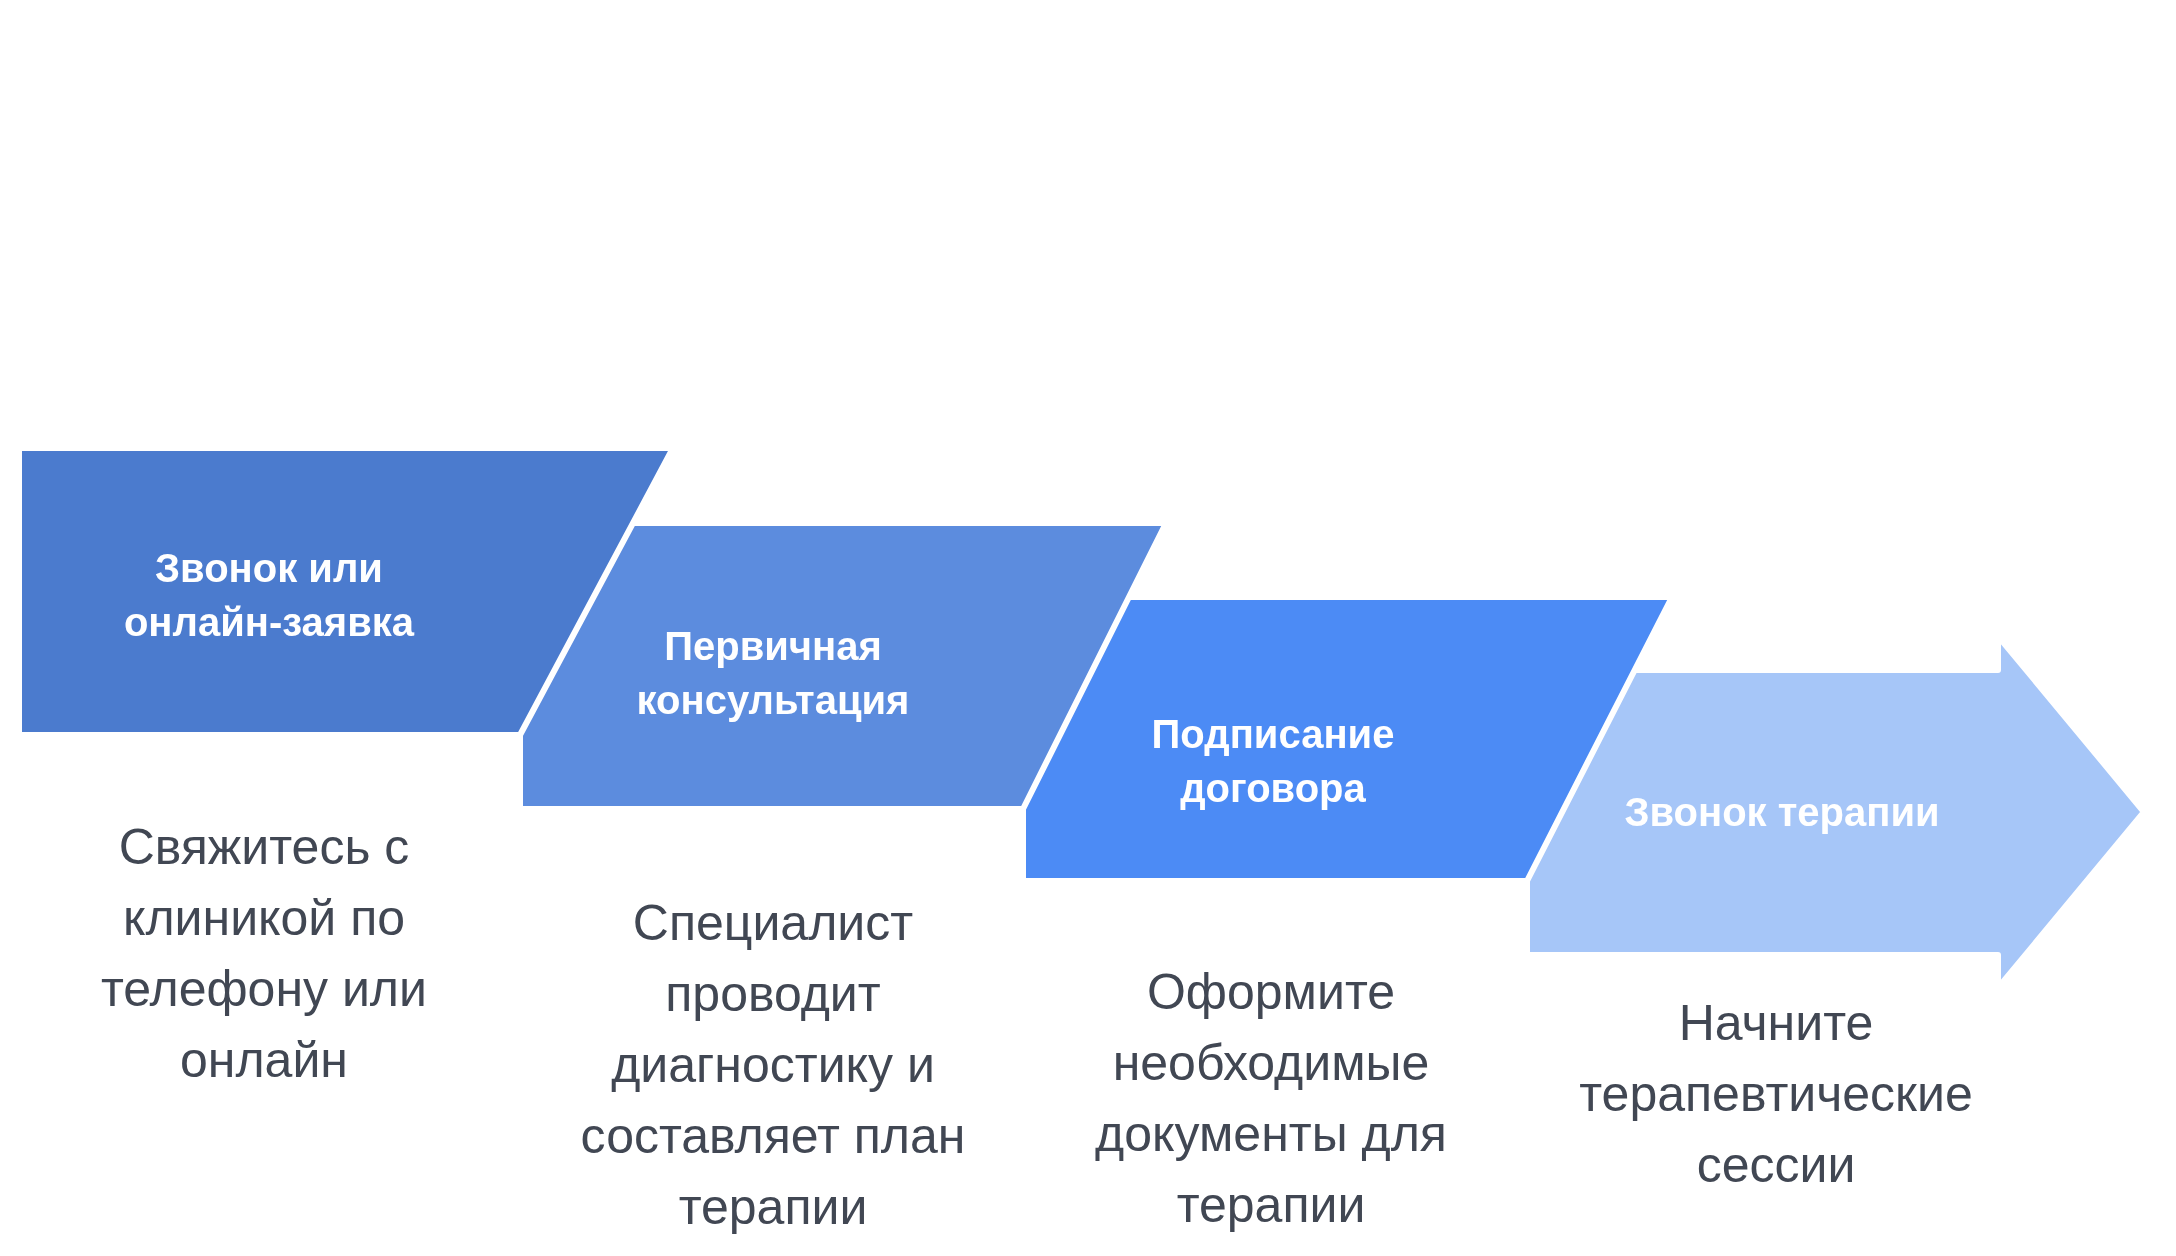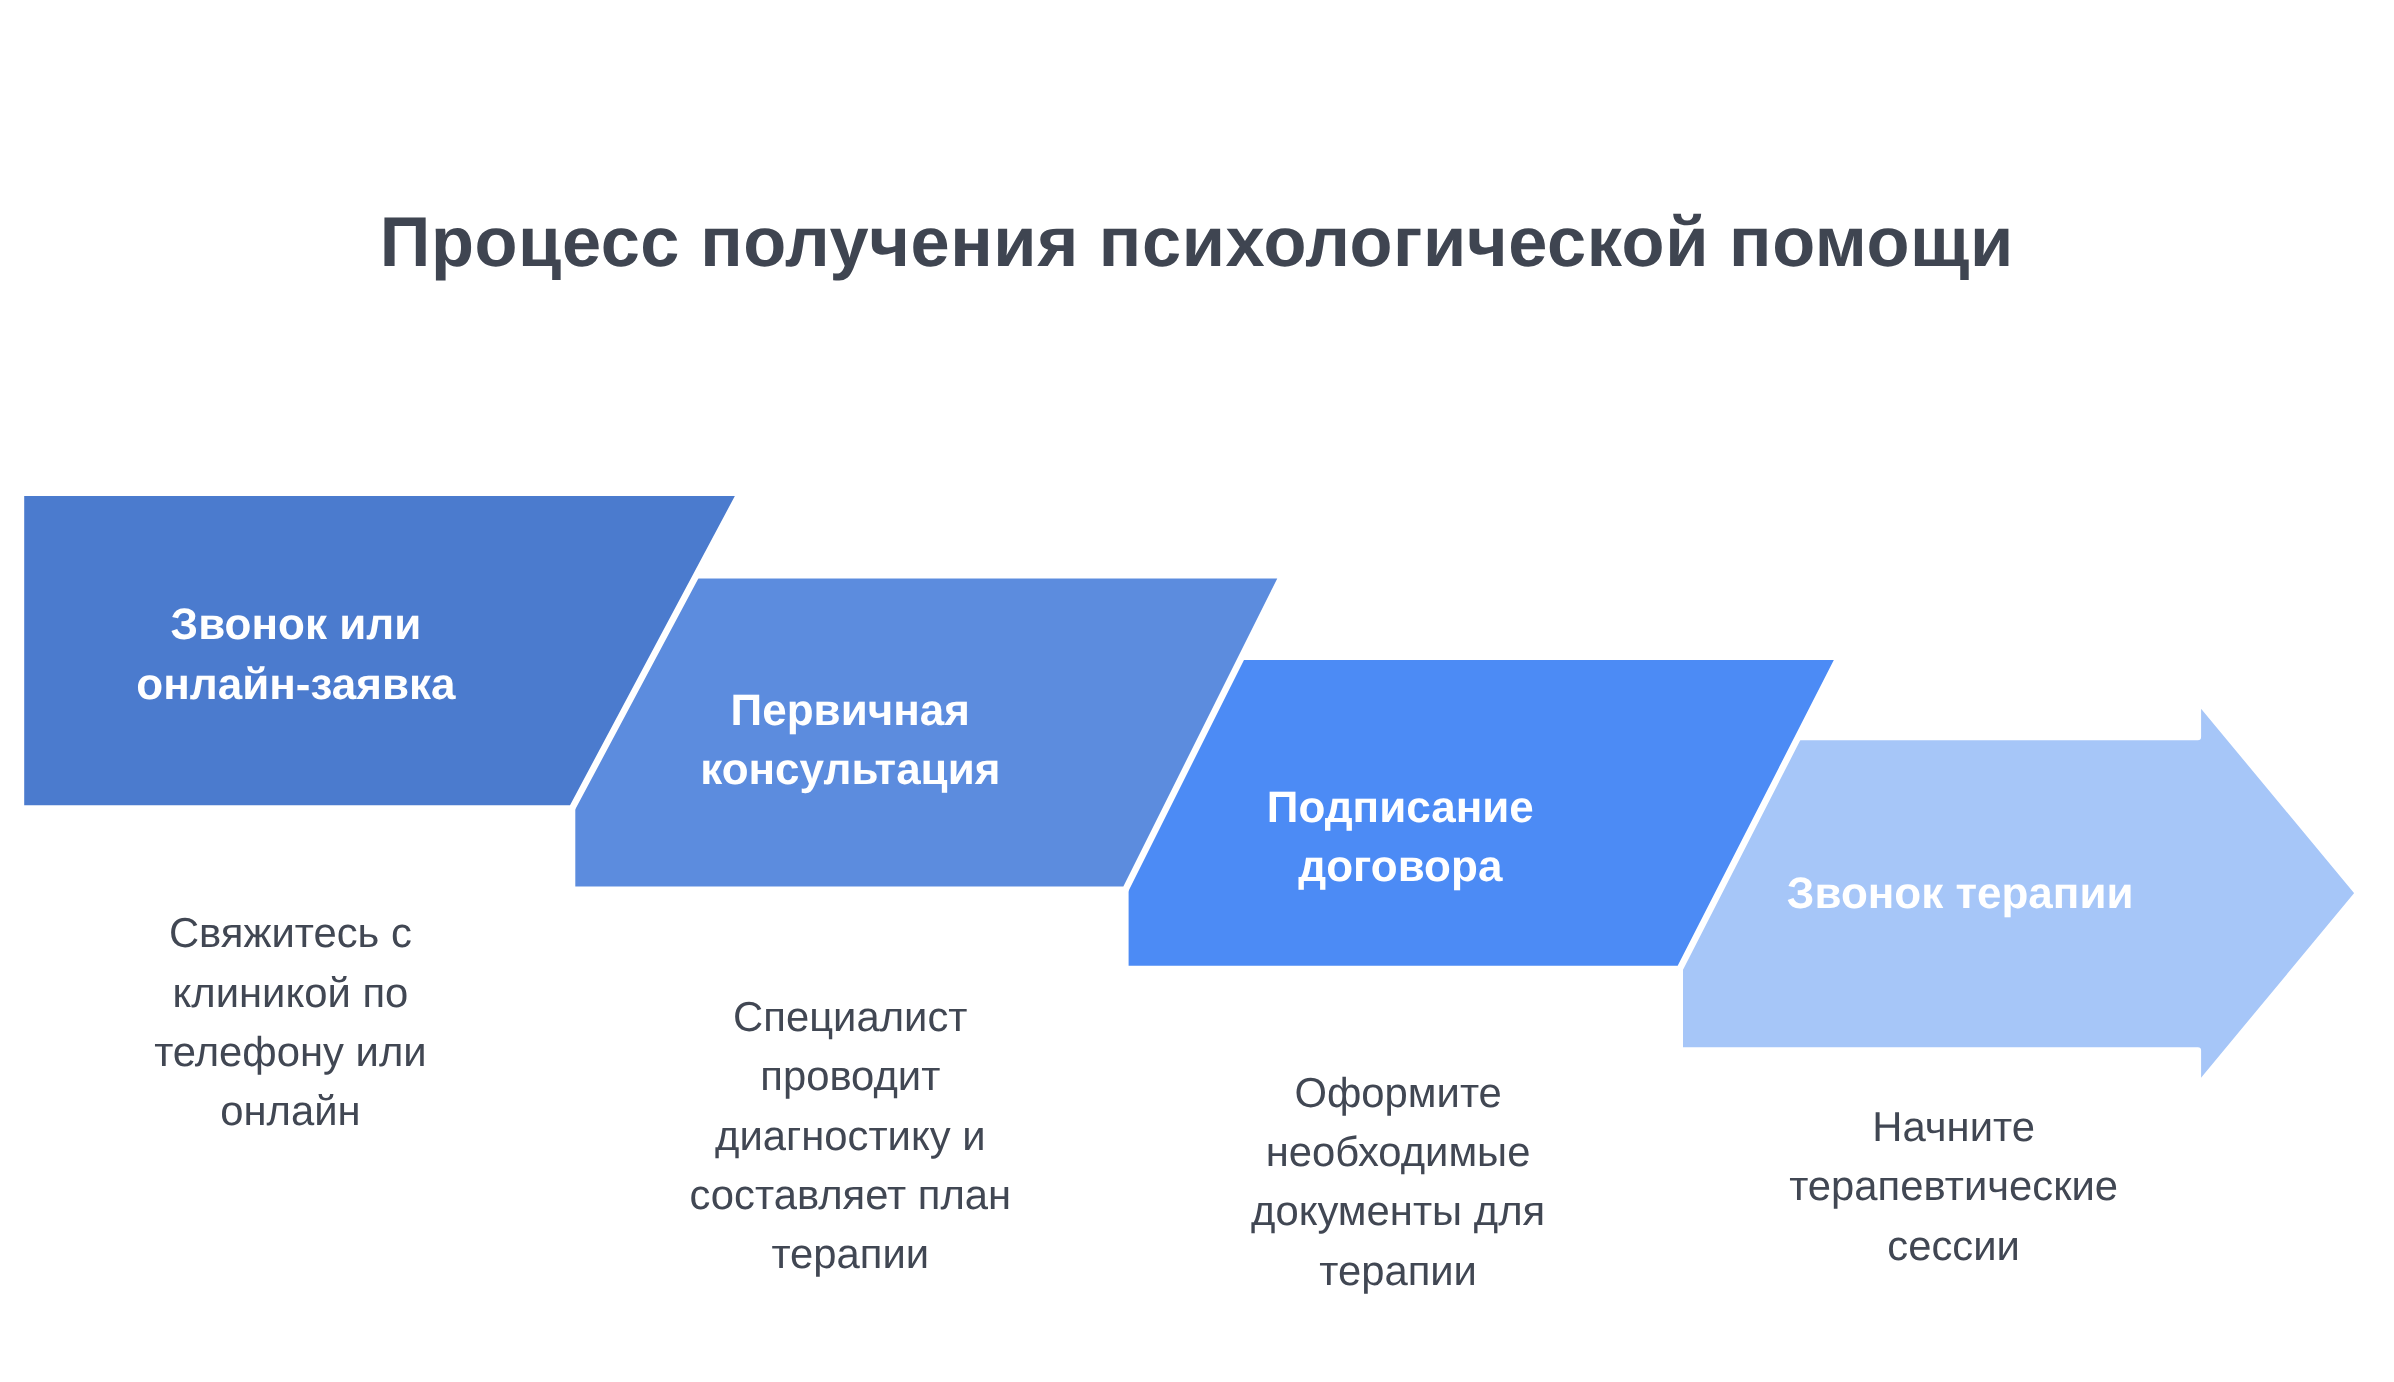--- a/index.html
+++ b/index.html
@@ -44,42 +44,40 @@
     font-weight: 700;
     line-height: 1.35;
     white-space: pre-line;
   }
   .step-desc {
     position: absolute;
     transform: translate(-50%, 0);
     width: 480px;
     text-align: center;
     color: #414753;
-    font-size: 38px;
+    font-size: 50px;
     font-weight: 400;
     line-height: 1.42;
     white-space: pre-line;
-    margin-top: 11px;
   }
   #label-1 { left: 269px;  top: 595px; }
   #label-2 { left: 773px;  top: 673px; text-align: center; }
   #label-3 { left: 1273px; top: 761px; }
   #label-4 { left: 1782px; top: 812px; }
 
   #desc-1 { left: 264px;  top: 812px; }
   #desc-2 { left: 773px;  top: 888px; }
   #desc-3 { left: 1271px; top: 957px; text-align: center; }
   #desc-4 { left: 1776px; top: 988px; }
 </style>
 </head>
 <body>
 
 <div class="page">
 
-  <h1 class="title">Процесс получения психологической помощи</h1>
 
   <svg class="shapes-svg" viewBox="0 0 2176 1256" xmlns="http://www.w3.org/2000/svg">
 
     <polygon points="1527,670 1998,670 1998,636 2144,812 1998,988 1998,955 1527,955" stroke="#ffffff" stroke-width="6" stroke-linejoin="round" fill="#A6C6F8"></polygon>
     <polygon points="1023,597 1672,597 1527,881 1023,881" stroke="#ffffff" stroke-width="6" stroke-linejoin="round" fill="#4C8BF5"></polygon>
     <polygon points="520,523 1166,523 1023,809 520,809" stroke="#ffffff" stroke-width="6" stroke-linejoin="round" fill="#5C8CDE"></polygon>
     <polygon points="19,448 673,448 520,735 19,735" stroke="#ffffff" stroke-width="6" stroke-linejoin="round" fill="#4B7BCE"></polygon>
   </svg>
 
   <div id="label-1" class="step-label">Звонок или

